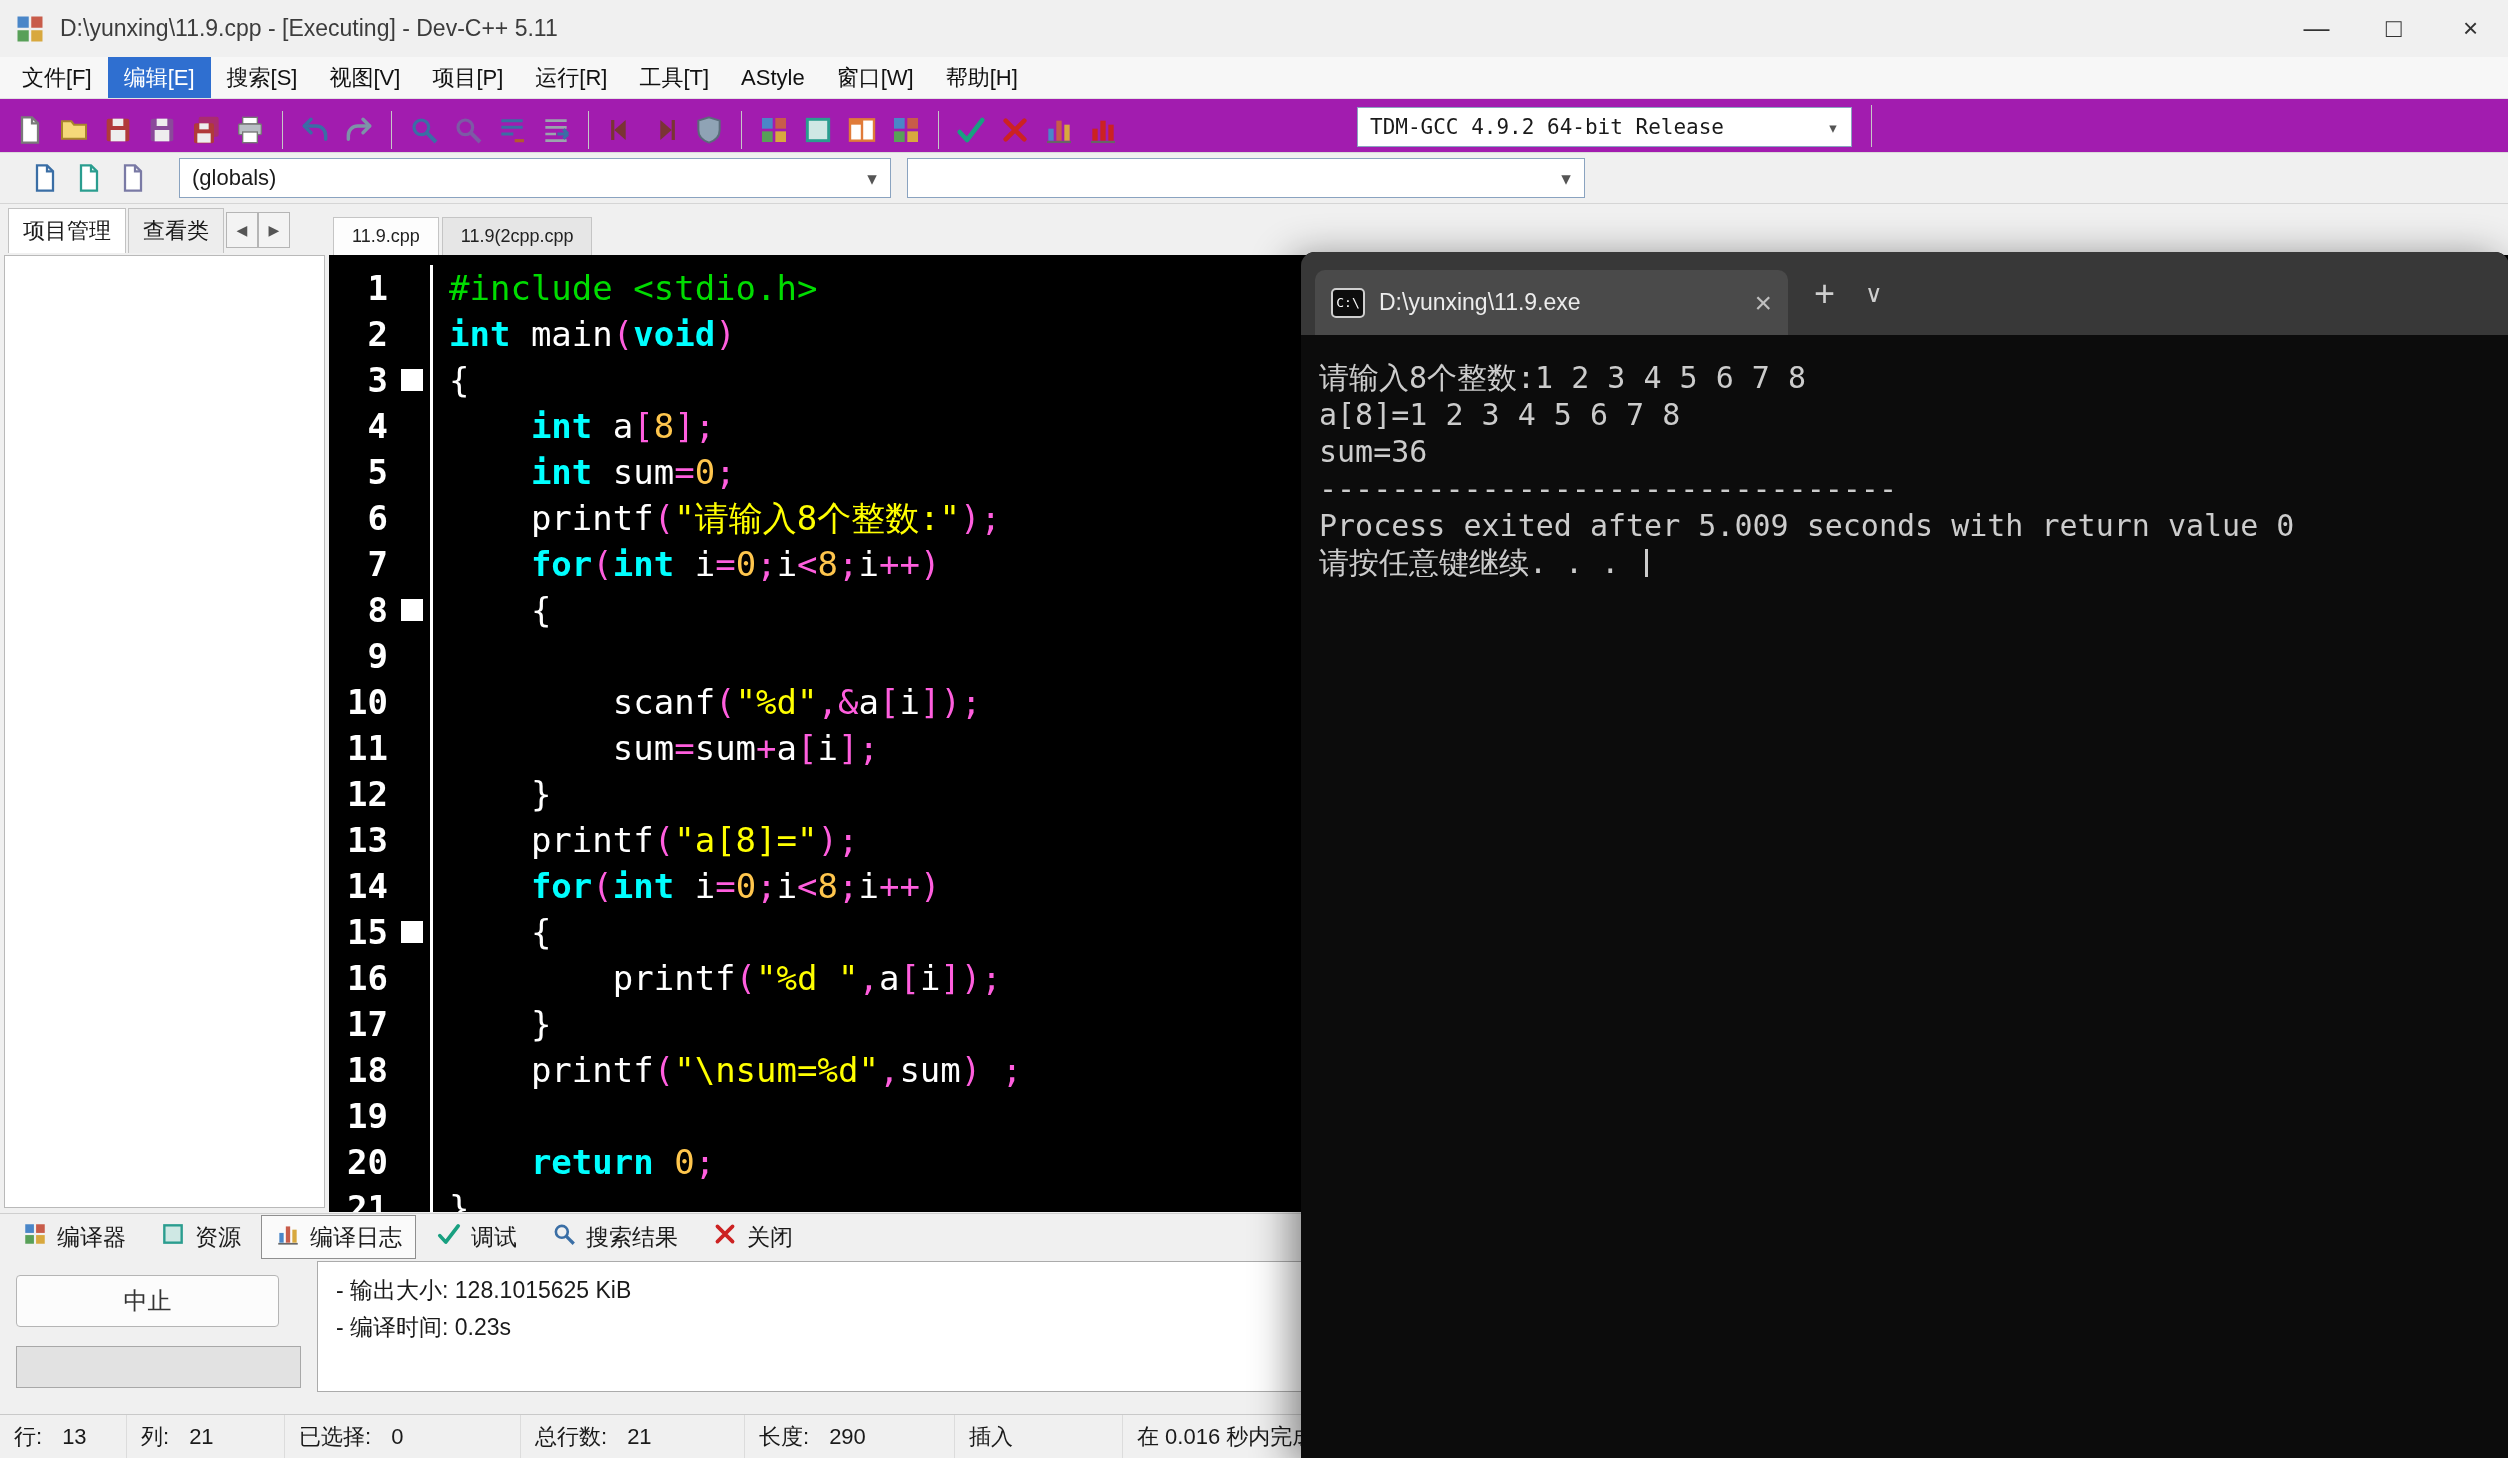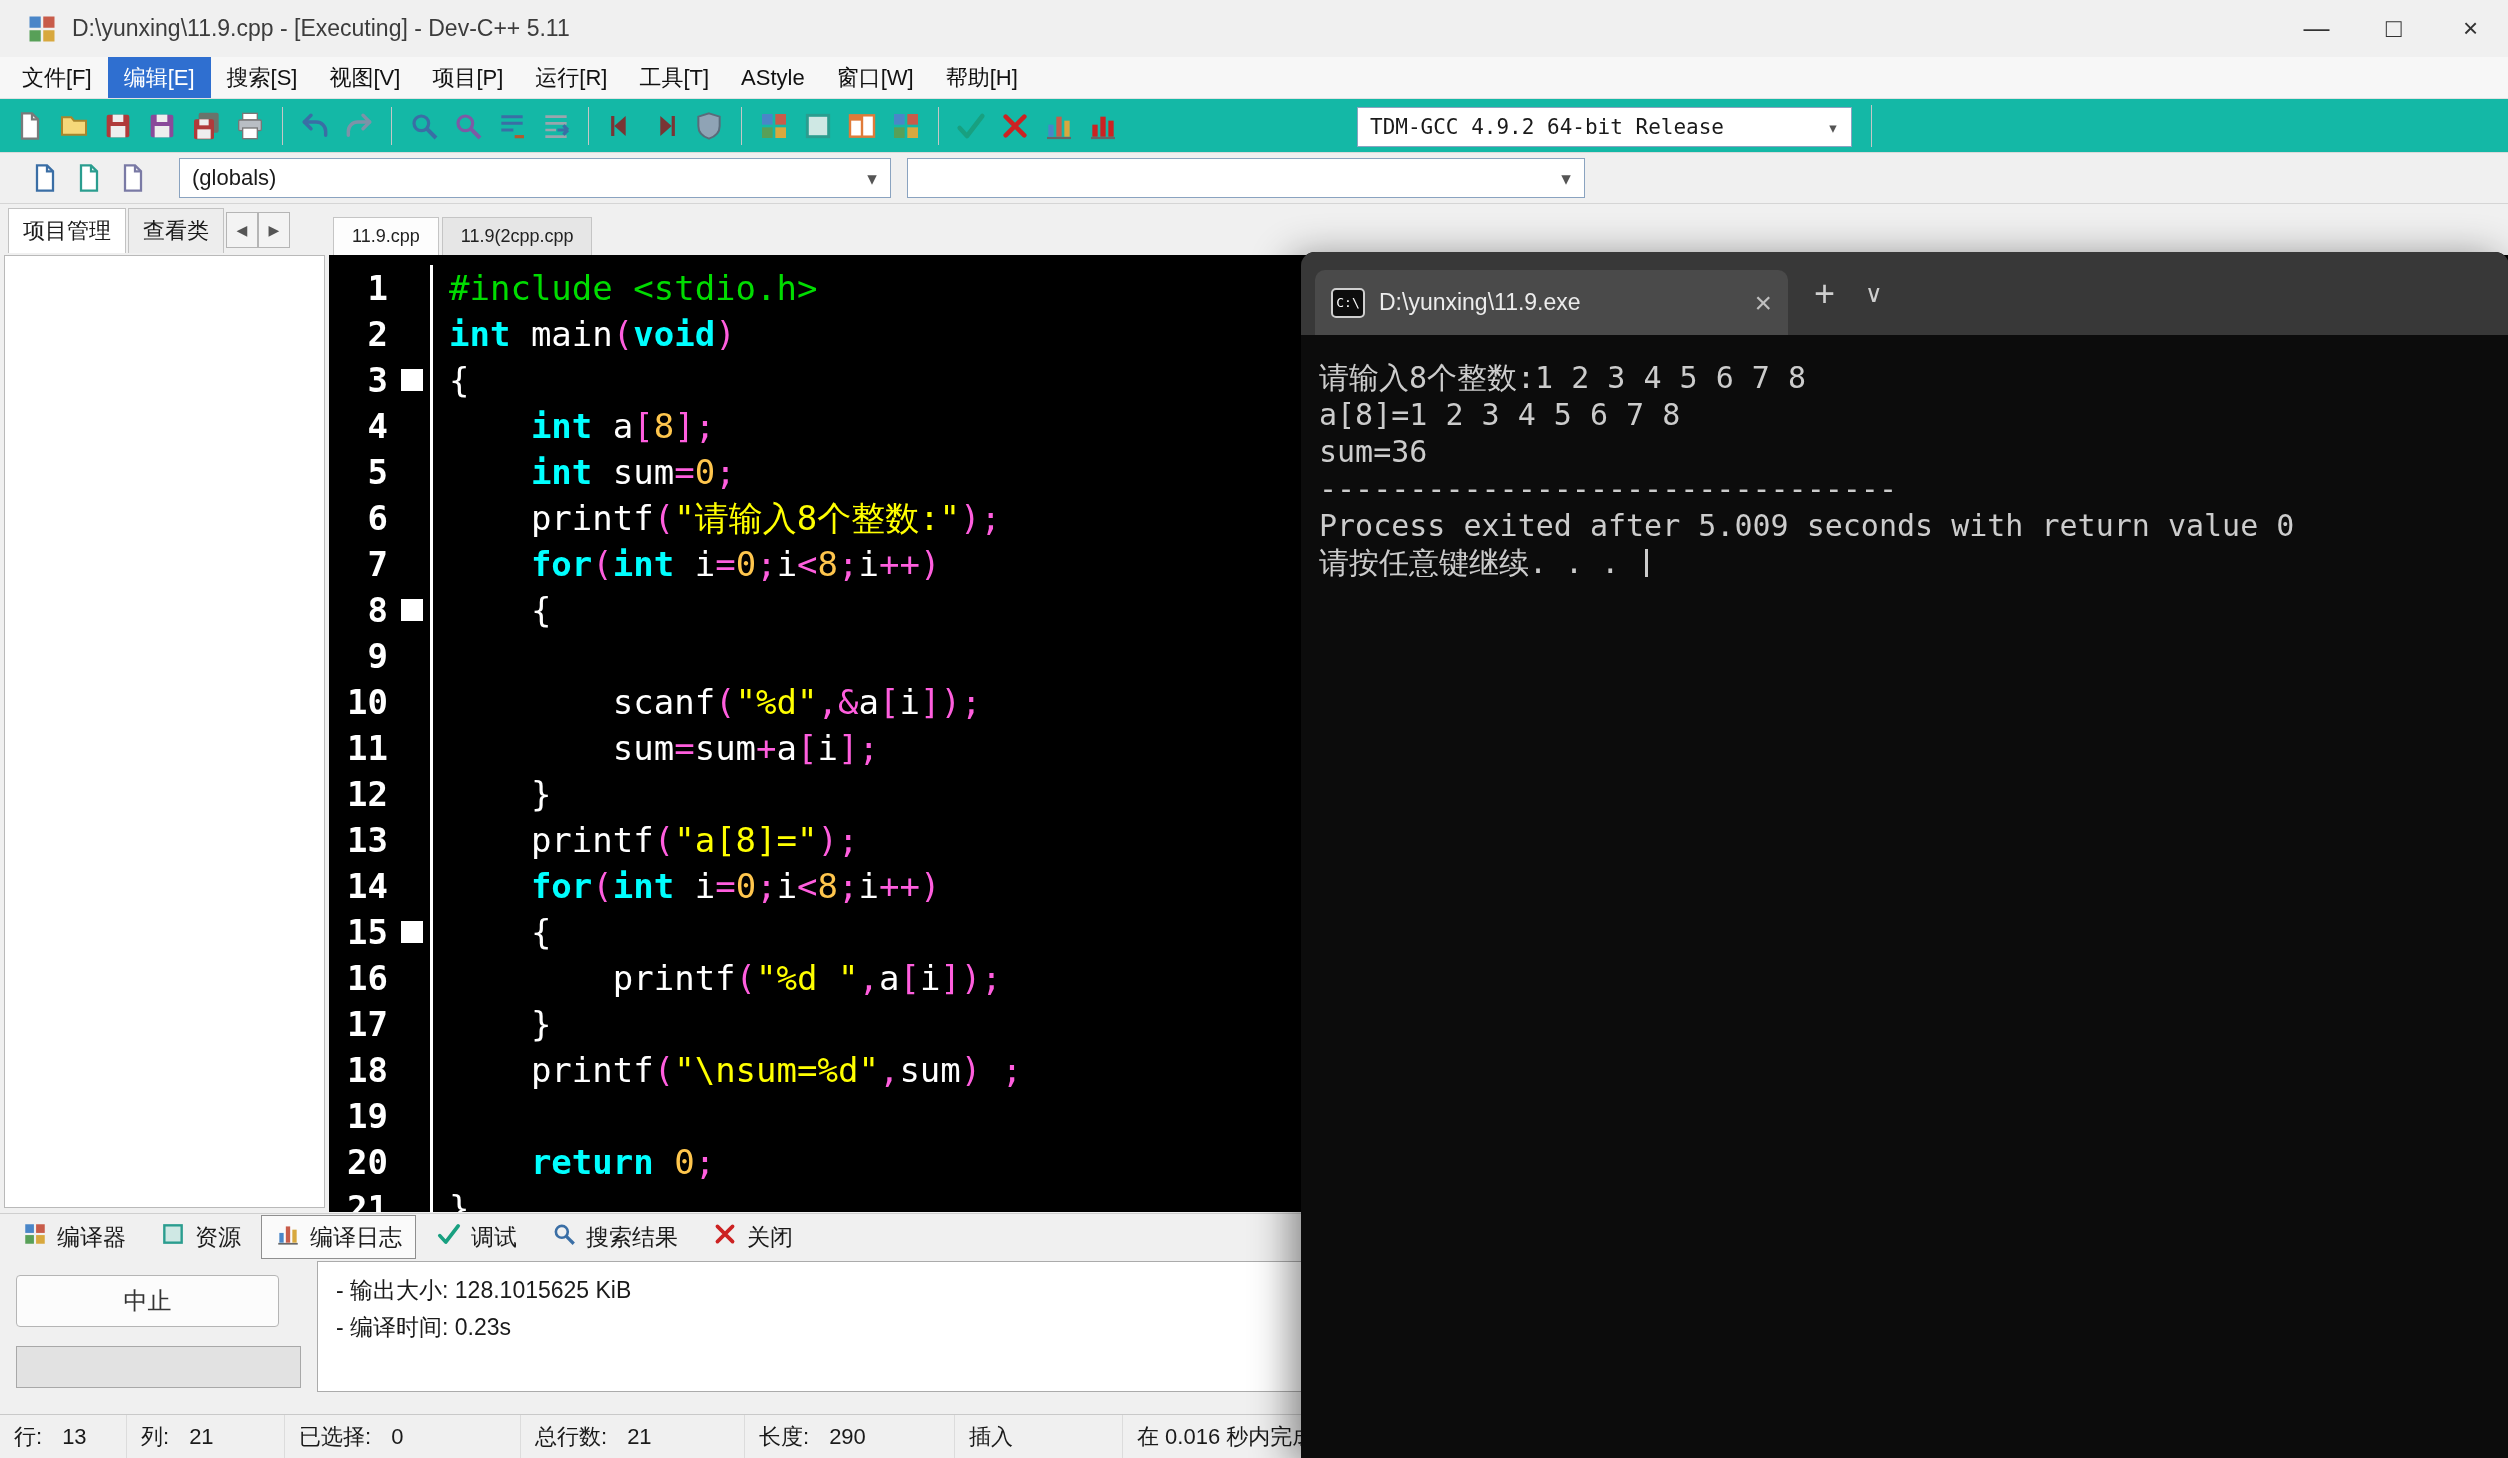--- a/index.html
+++ b/index.html
@@ -2,31 +2,31 @@
 <html style="--menu-active-bg: #2f6fd0; --editor-bg: #000000; --console-bg: #0c0c0c; --console-tabbar-bg: #383838; --console-tab-bg: #4a4a4a; --console-text: #cccccc; --tok-pp: #00dc00; --tok-kw: #00ffff; --tok-id: #ffffff; --tok-st: #ffff00; --tok-nu: #ffc64d; --tok-op: #ff5ede; --tok-br: #ffffff; --tok-pl: #ffffff;"><head>
 <meta charset="utf-8">
 <style>
   * { box-sizing: border-box; margin: 0; padding: 0; }
   html,body { width: 2509px; height: 1458px; overflow: hidden; }
   body {
     font-family: "Liberation Sans", sans-serif;
     background: #f0f0f0; position: relative; color: #1a1a1a;
   }
   
-  .titlebar { height: 57px; display: flex; align-items: center; background: #f0f0f0; padding-left: 24px; }
+  .titlebar { height: 57px; display: flex; align-items: center; background: #f0f0f0; padding-left: 12px; }
   .app-icon { width: 36px; height: 36px; display: flex; align-items: center; justify-content: center; }
   .title-text { margin-left: 12px; font-size: 23px; color: #3c3c3c; }
   .win-controls { margin-left: auto; display: flex; height: 100%; }
   .win-btn { width: 77px; height: 100%; display: flex; align-items: center; justify-content: center; font-size: 26px; color: #333; }
   
   .menubar { height: 42px; background: #f7f7f7; display: flex; align-items: stretch; padding-left: 6px; border-bottom: 1px solid #e2e2e2; font-size: 22px; }
   .menu-item { display: flex; align-items: center; padding: 0 16px; color: #111; }
   .menu-item.active { background: var(--menu-active-bg); color: #fff; }
   
-  .toolbar1 { height: 54px; display: flex; align-items: center; background: #14b8a6; border-bottom: 1px solid #dadada; padding-left: 8px; position: relative; }
+  .toolbar1 { height: 54px; display: flex; align-items: flex-end; background: #a21caf; border-bottom: 1px solid #dadada; padding-left: 8px; position: relative; }
   .tb-icons { display: flex; align-items: center; }
   .tb-btn { width: 44px; height: 44px; display: flex; align-items: center; justify-content: center; }
   .tb-btn svg { width: 32px; height: 32px; }
   .tb-sep { width: 1px; height: 38px; background: #c6c6c6; margin: 0 10px; }
   .combo { display: flex; align-items: center; height: 40px; background: #fff; border: 1px solid #8aa3c0; font-size: 22px; padding-left: 12px; }
   .combo .arrow { margin-left: auto; width: 36px; text-align: center; color: #555; font-size: 19px; }
   .compiler-combo { position: absolute; left: 1357px; top: 8px; width: 495px; font-family: "DejaVu Sans Mono", monospace; font-size: 21px; }
   .tb-after-sep { position: absolute; left: 1871px; top: 6px; width: 1px; height: 42px; background: #c6c6c6; }
   .toolbar2 { height: 51px; display: flex; align-items: center; background: #f0f0f0; border-bottom: 1px solid #d5d5d5; padding-left: 23px; }
   .globals-combo { margin-left: 24px; width: 712px; }

